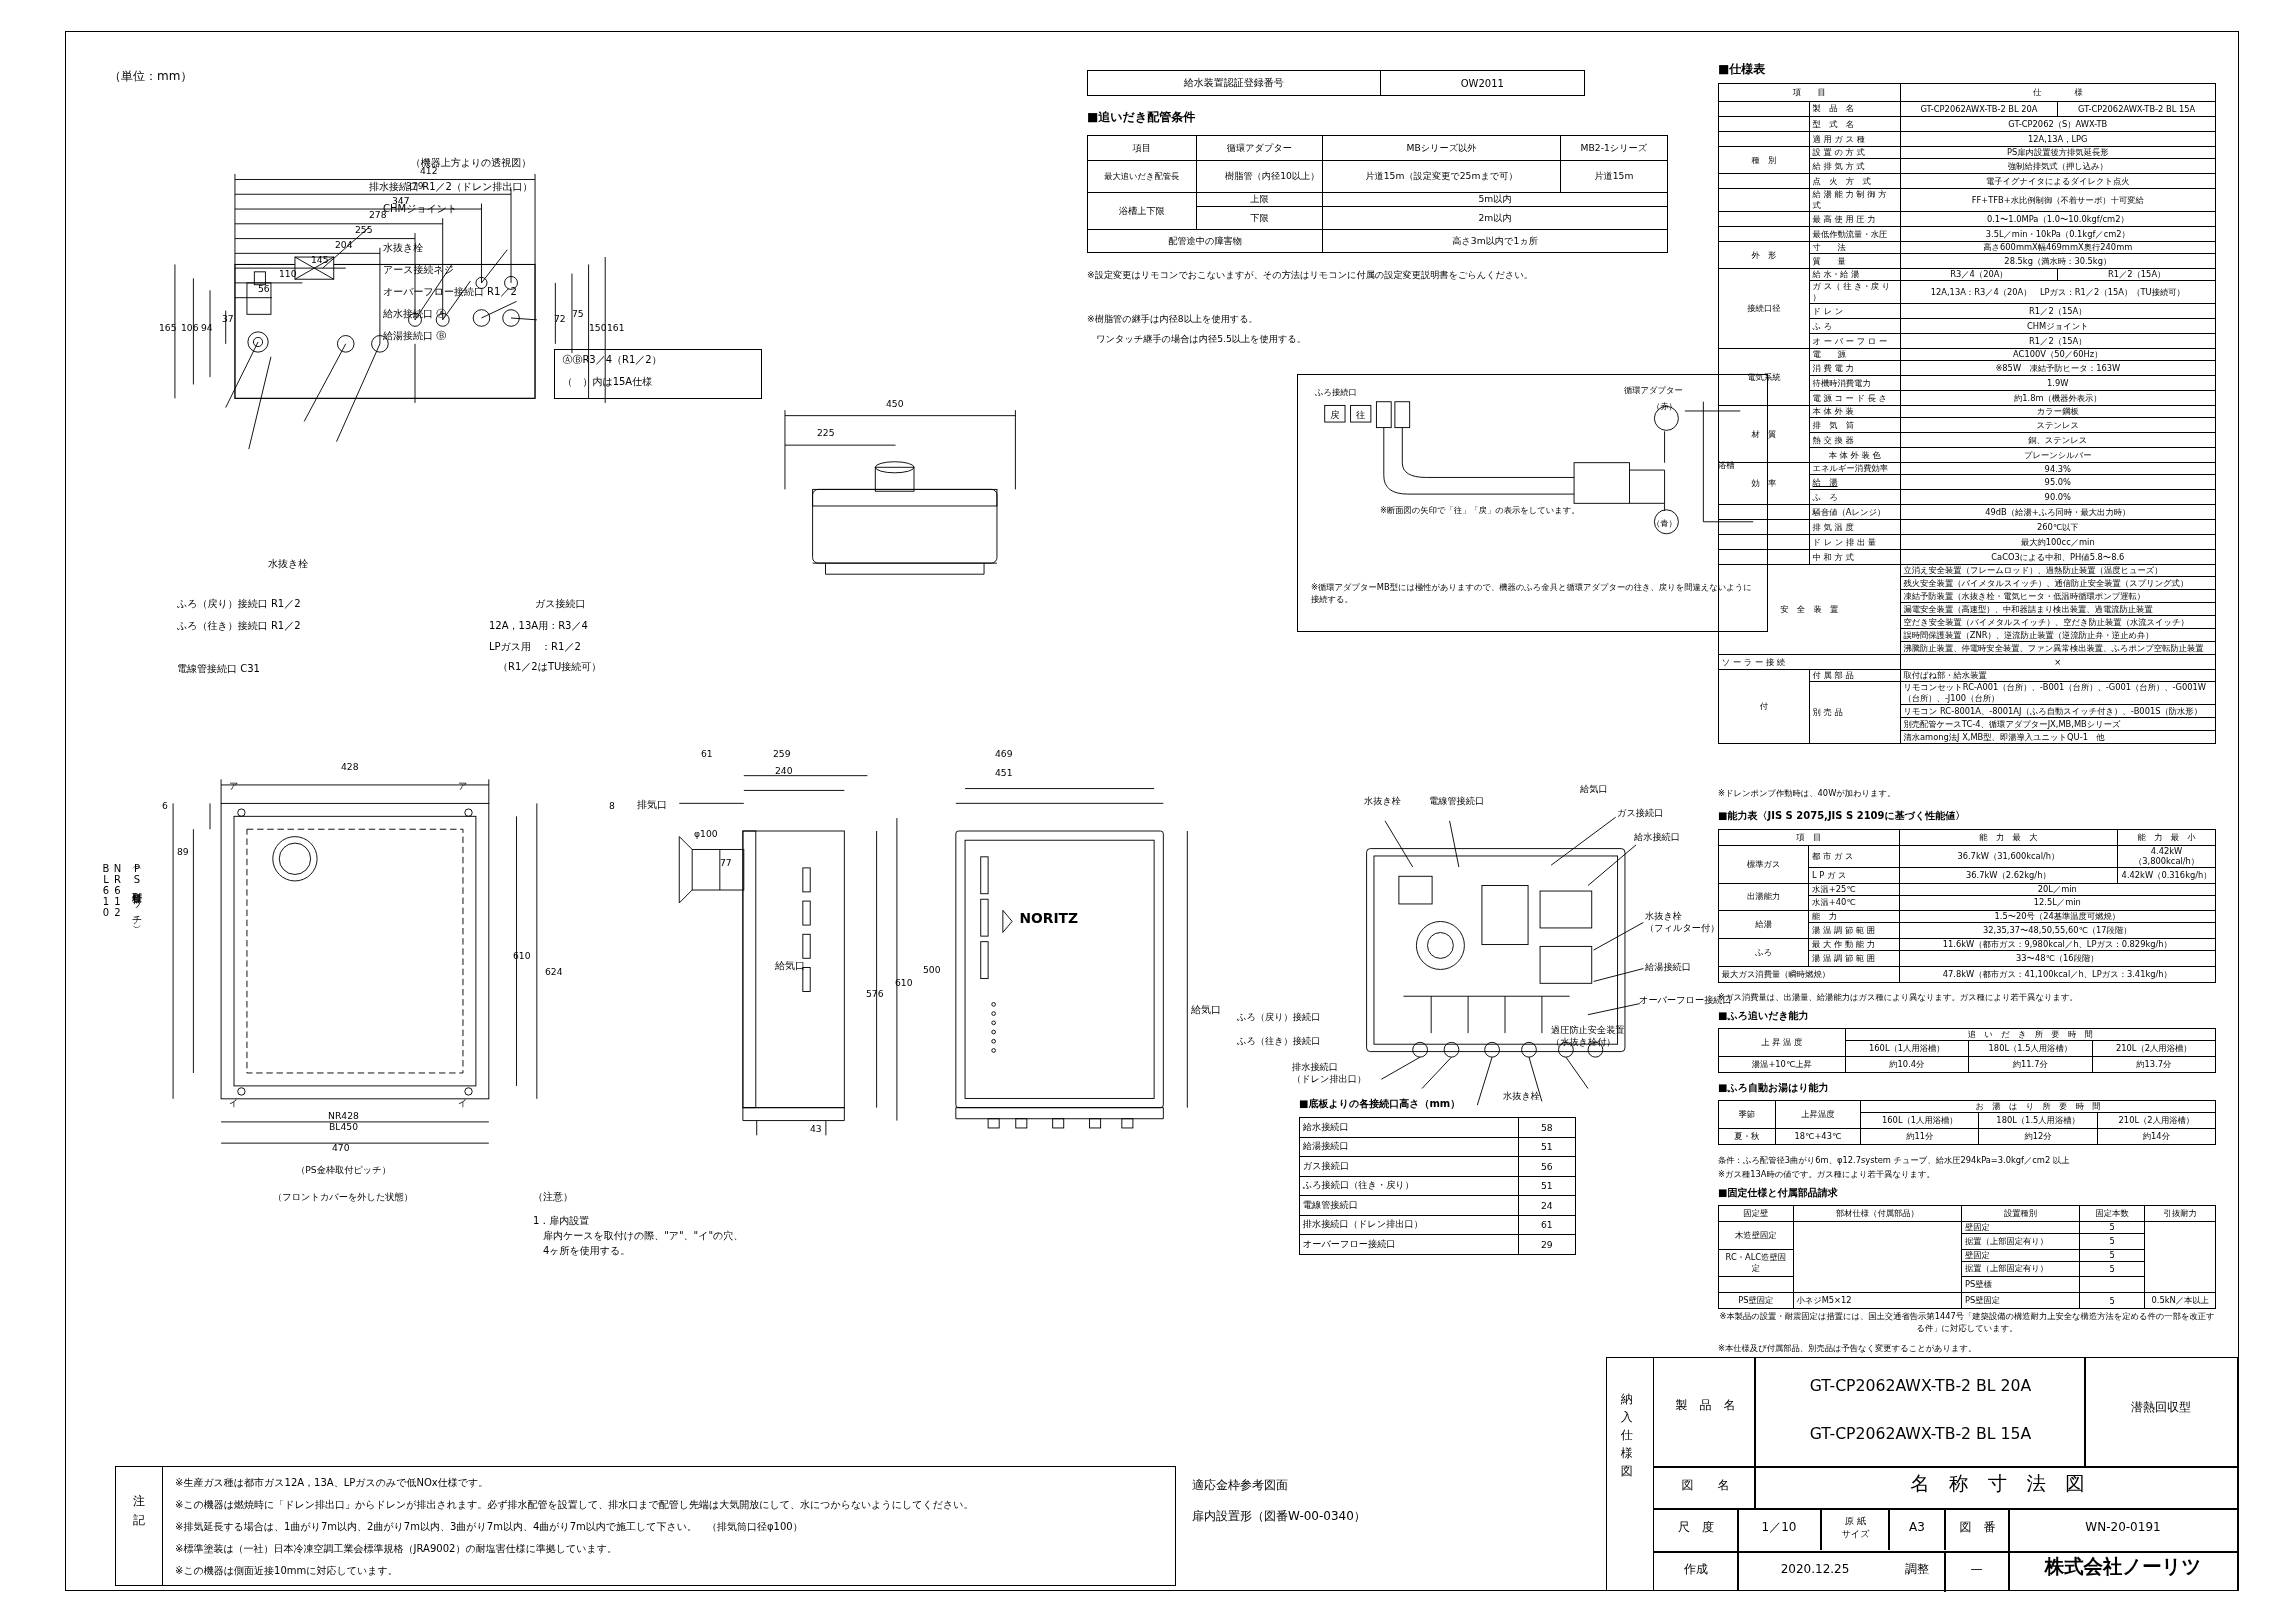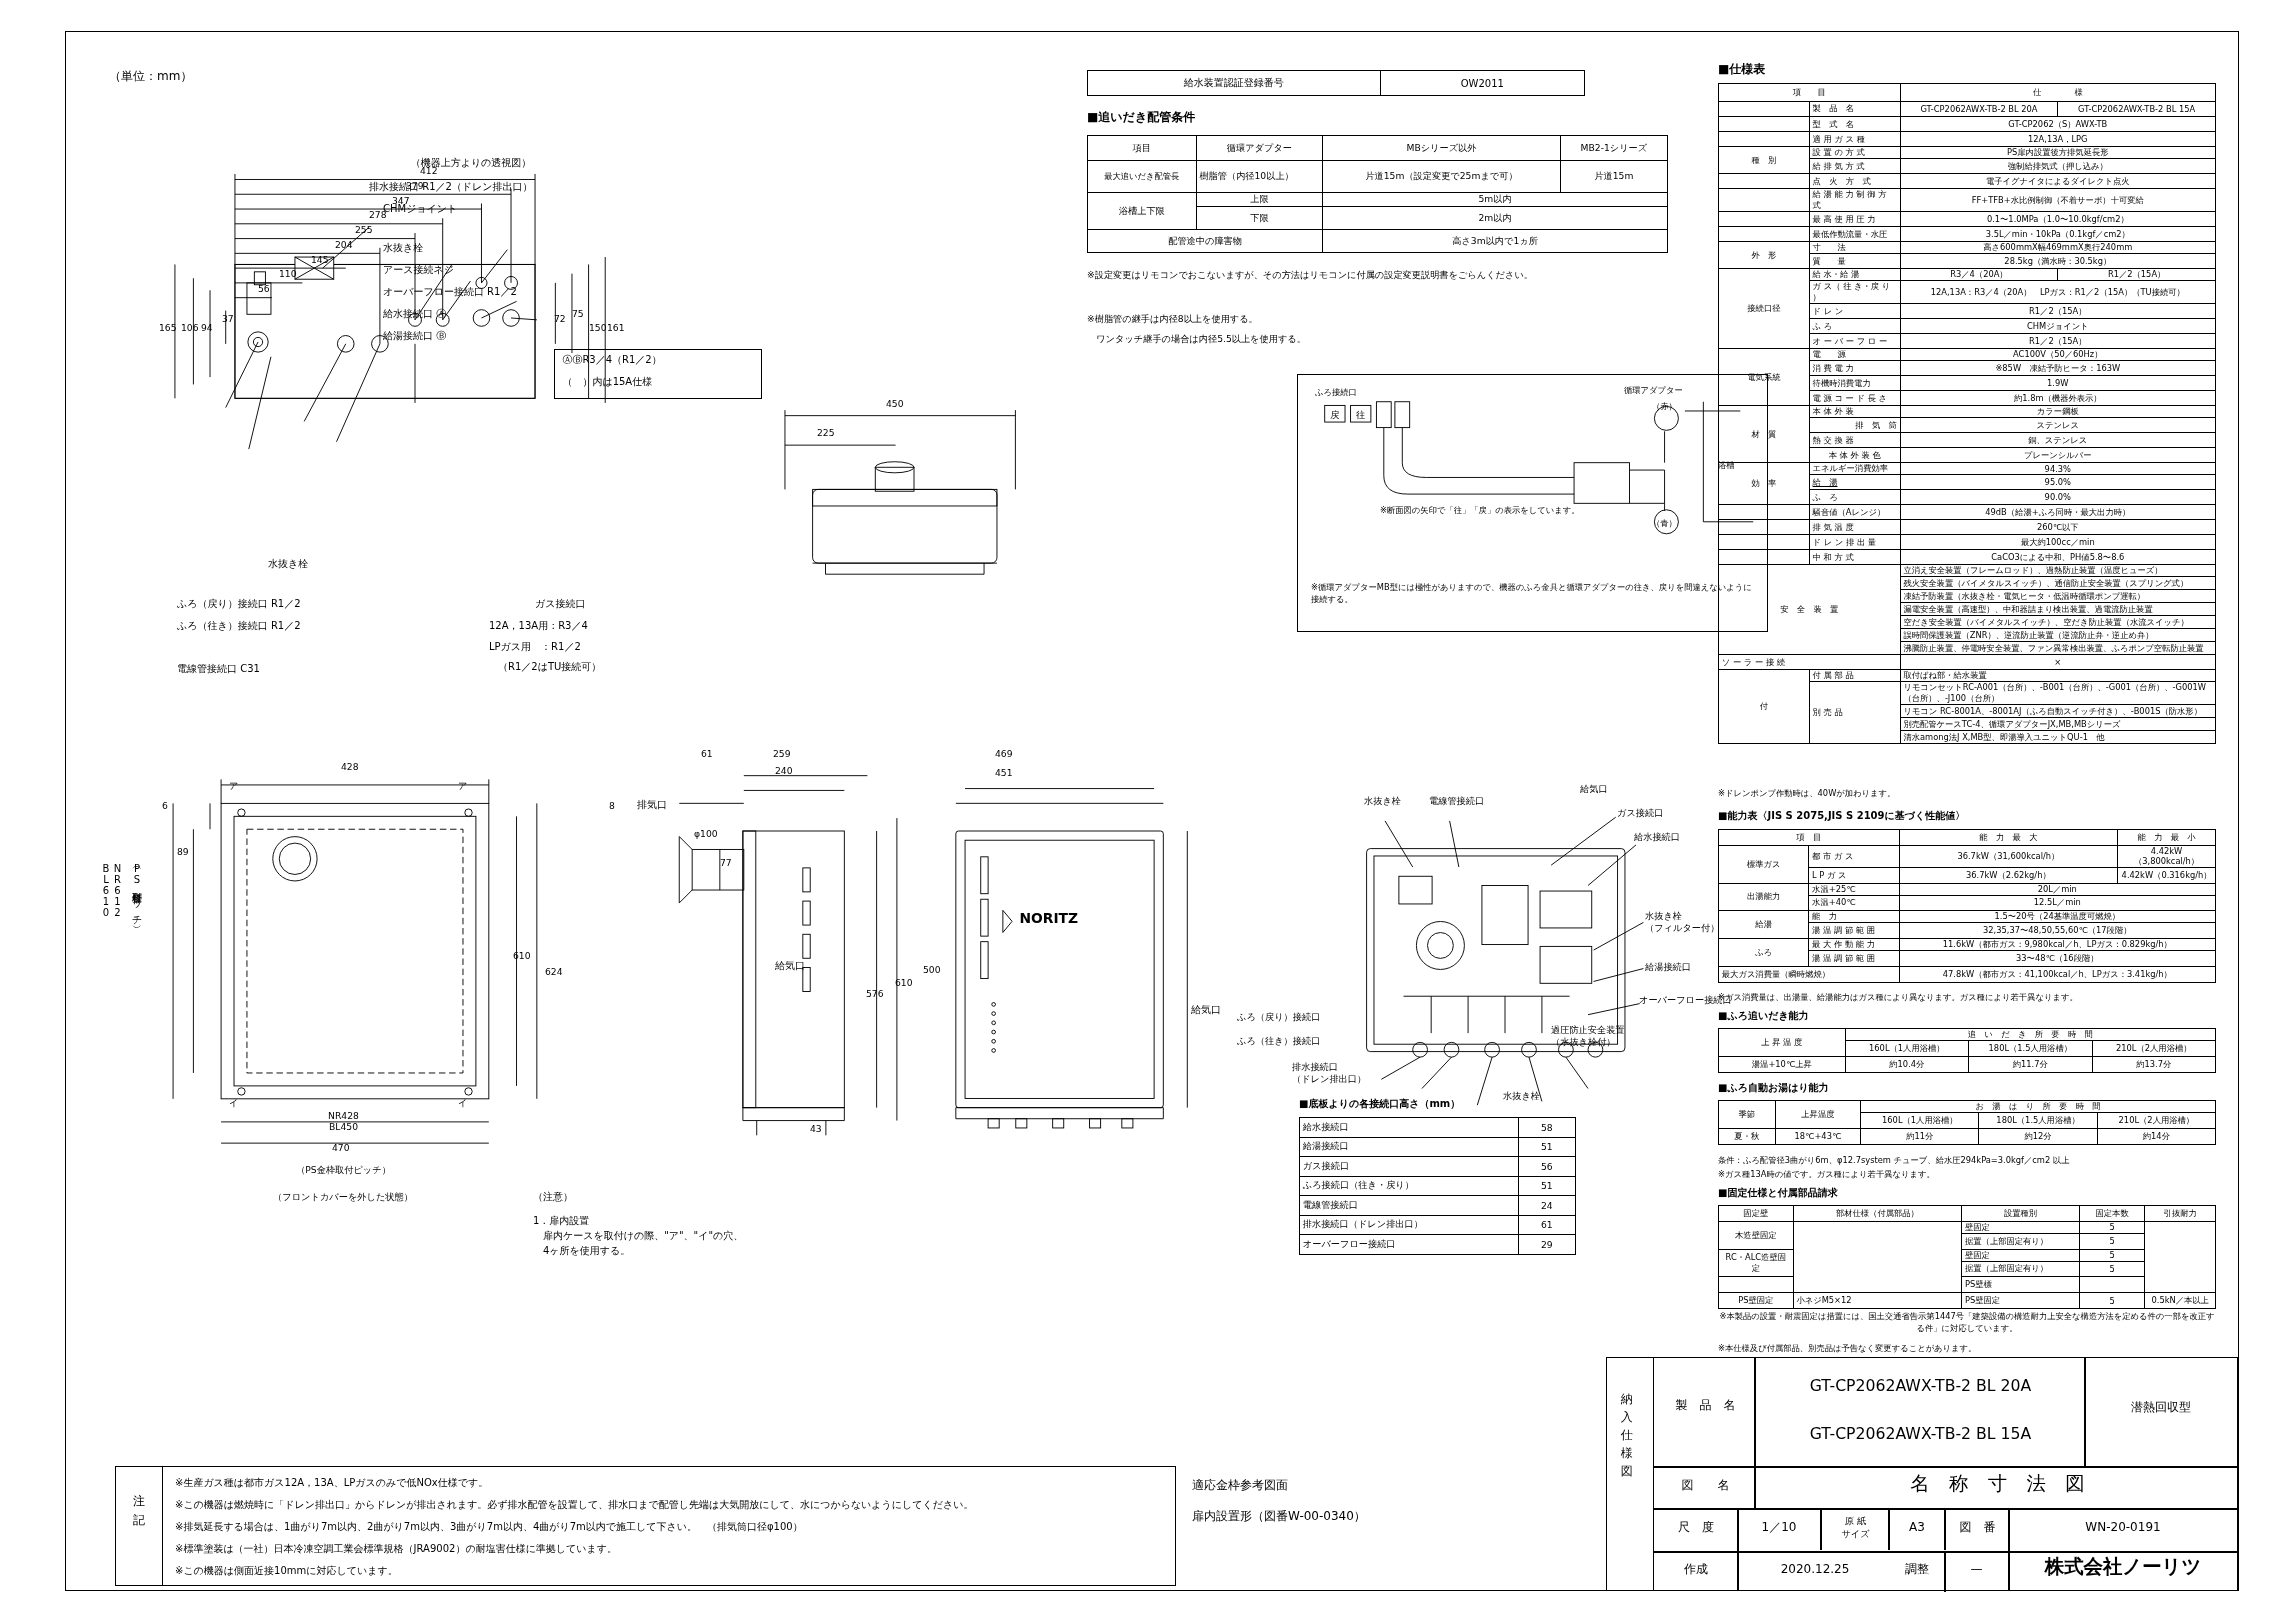--- a/index.html
+++ b/index.html
@@ -211,21 +211,21 @@
   <table class="tbl xs" style="left:1087px;top:135px;width:581px;">
     <tbody>
         <tr>
       <td style="width:102px;height:24px;text-align:center;">項目</td>
       <td style="width:120px;text-align:center;">循環アダプター</td>
       <td style="width:231px;text-align:center;">MBシリーズ以外</td>
       <td style="text-align:center;">MB2-1シリーズ</td>
     </tr>
     <tr>
       <td style="height:31px;text-align:center;font-size:8.3px;">最大追いだき配管長</td>
-      <td style="text-align:left;">樹脂管（内径10以上）</td>
+      <td style="text-align:right;">樹脂管（内径10以上）</td>
       <td style="text-align:center;">片道15m（設定変更で25mまで可）</td>
       <td style="text-align:center;">片道15m</td>
     </tr>
     <tr>
       <td rowspan="2" style="height:22px;text-align:center;">浴槽上下限</td>
       <td style="text-align:center;">上限</td>
       <td colspan="2" style="text-align:center;">5m以内</td>
     </tr>
     <tr>
       <td style="height:22px;text-align:center;">下限</td>
@@ -340,21 +340,21 @@
     <tr>
           <td style="height:14px;">電 源 コ ー ド 長 さ</td>
           <td colspan="2" style="text-align:center;">約1.8m（機器外表示）</td>
         </tr>
     <tr>
           <td rowspan="4" style="height:14px;text-align:center;">材　質</td>
           <td>本 体 外 装</td>
           <td colspan="2" style="text-align:center;">カラー鋼板</td>
         </tr>
     <tr>
-          <td style="height:14px;text-align:right;">排　気　筒</td>
+          <td style="height:14px;">排　気　筒</td>
           <td colspan="2" style="text-align:center;">ステンレス</td>
         </tr>
     <tr>
           <td style="height:14px;">熱 交 換 器</td>
           <td colspan="2" style="text-align:center;">銅、ステンレス</td>
         </tr>
     <tr>
           <td style="height:14px;text-align:center;">本 体 外 装 色</td>
           <td colspan="2" style="text-align:center;">プレーンシルバー</td>
         </tr>

